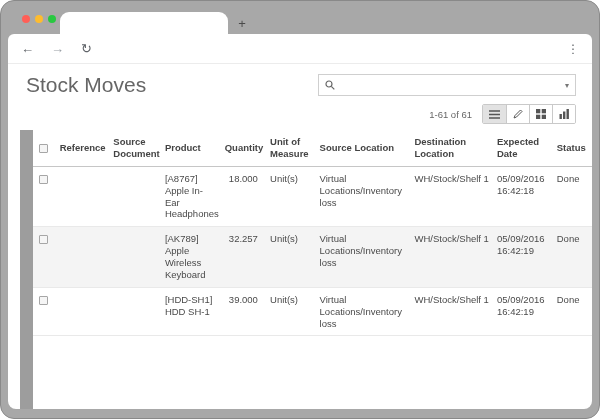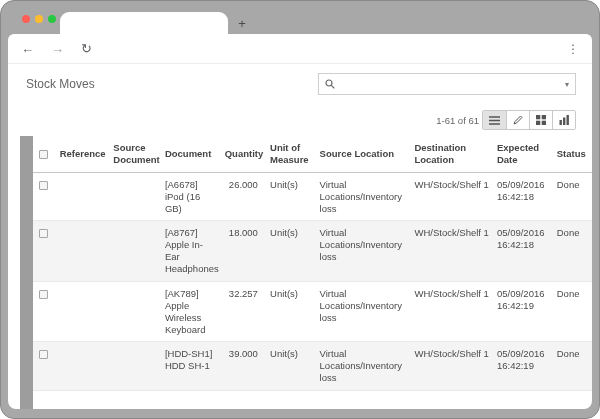--- a/index.html
+++ b/index.html
@@ -24,29 +24,29 @@
             padding:0 13px; gap:17px; flex:0 0 auto; }
   .nav-icon { font-size:13px; color:#5f6368; line-height:1; }
   .nav-icon.dim { color:#9aa0a6; }
   .nav-spacer { flex:1; }
   .kebab { font-size:12px; color:#5f6368; letter-spacing:0; }
 
   
   .page { flex:1; display:flex; flex-direction:column; min-height:0; }
   .control-panel { display:flex; justify-content:space-between; align-items:center;
                    padding:9px 16px 5px 18px; flex:0 0 auto; }
-  .page-title { font-size:12px; color:#666666; }
+  .page-title { font-size:21px; color:#666666; }
   .search-box { width:258px; height:22px; border:1px solid #cfcfcf; background:#fff;
                 display:flex; align-items:center; padding:0 6px; gap:6px; }
   .search-box input { flex:1; border:none; outline:none; font-size:10px; color:#444;
                       font-family:"Liberation Sans",sans-serif; background:transparent; min-width:0; }
   .caret { font-size:8px; color:#777; }
 
-  .pager-row { display:flex; justify-content:flex-end; align-items:center; gap:3px;
-               padding:2px 16px 6px; flex:0 0 auto;margin-top:8px; }
+  .pager-row { display:flex; justify-content:flex-end; align-items:center; gap:10px;
+               padding:2px 16px 6px; flex:0 0 auto; }
   .pager { font-size:9.5px; color:#666; }
   .switcher { display:flex; border:1px solid #c9c9c9; border-radius:2px; overflow:hidden; }
   .switch-btn { width:23px; height:18px; display:flex; align-items:center; justify-content:center;
                 background:#ffffff; border-left:1px solid #c9c9c9; cursor:default; }
   .switch-btn:first-child { border-left:none; }
   .switch-btn.active { background:#e2e2e2; }
   .switch-btn svg { display:block; }
 
   
   .main { flex:1; display:flex; min-height:0; overflow:hidden; }
@@ -150,42 +150,30 @@
               <col style="width:92px">
                 <col style="width:80px">
                 <col style="width:58px">
               <col style="width:38px">
             </colgroup>
             <thead>
               <tr>
                 <th class="cb-cell"><span class="checkbox"></span></th>
                 <th>Reference</th>
                 <th>Source Document</th>
-                <th>Document</th>
+                <th>Product</th>
                 <th class="num">Quantity</th>
                 <th>Unit of Measure</th>
                 <th>Source Location</th>
                 <th>Destination Location</th>
                 <th>Expected Date</th>
                 <th>Status</th>
               </tr>
             </thead>
             <tbody>
-                <tr>
-                  <td class="cb-cell"><span class="checkbox"></span></td>
-                  <td></td>
-                  <td></td>
-                  <td>[A6678] iPod (16 GB)</td>
-                  <td class="num">26.000</td>
-                  <td>Unit(s)</td>
-                  <td>Virtual Locations/Inventory loss</td>
-                  <td>WH/Stock/Shelf 1</td>
-                  <td>05/09/2016 16:42:18</td>
-                  <td>Done</td>
-                </tr>
                 <tr>
                   <td class="cb-cell"><span class="checkbox"></span></td>
                   <td></td>
                   <td></td>
                   <td>[A8767] Apple In-Ear Headphones</td>
                   <td class="num">18.000</td>
                   <td>Unit(s)</td>
                   <td>Virtual Locations/Inventory loss</td>
                   <td>WH/Stock/Shelf 1</td>
                   <td>05/09/2016 16:42:18</td>

